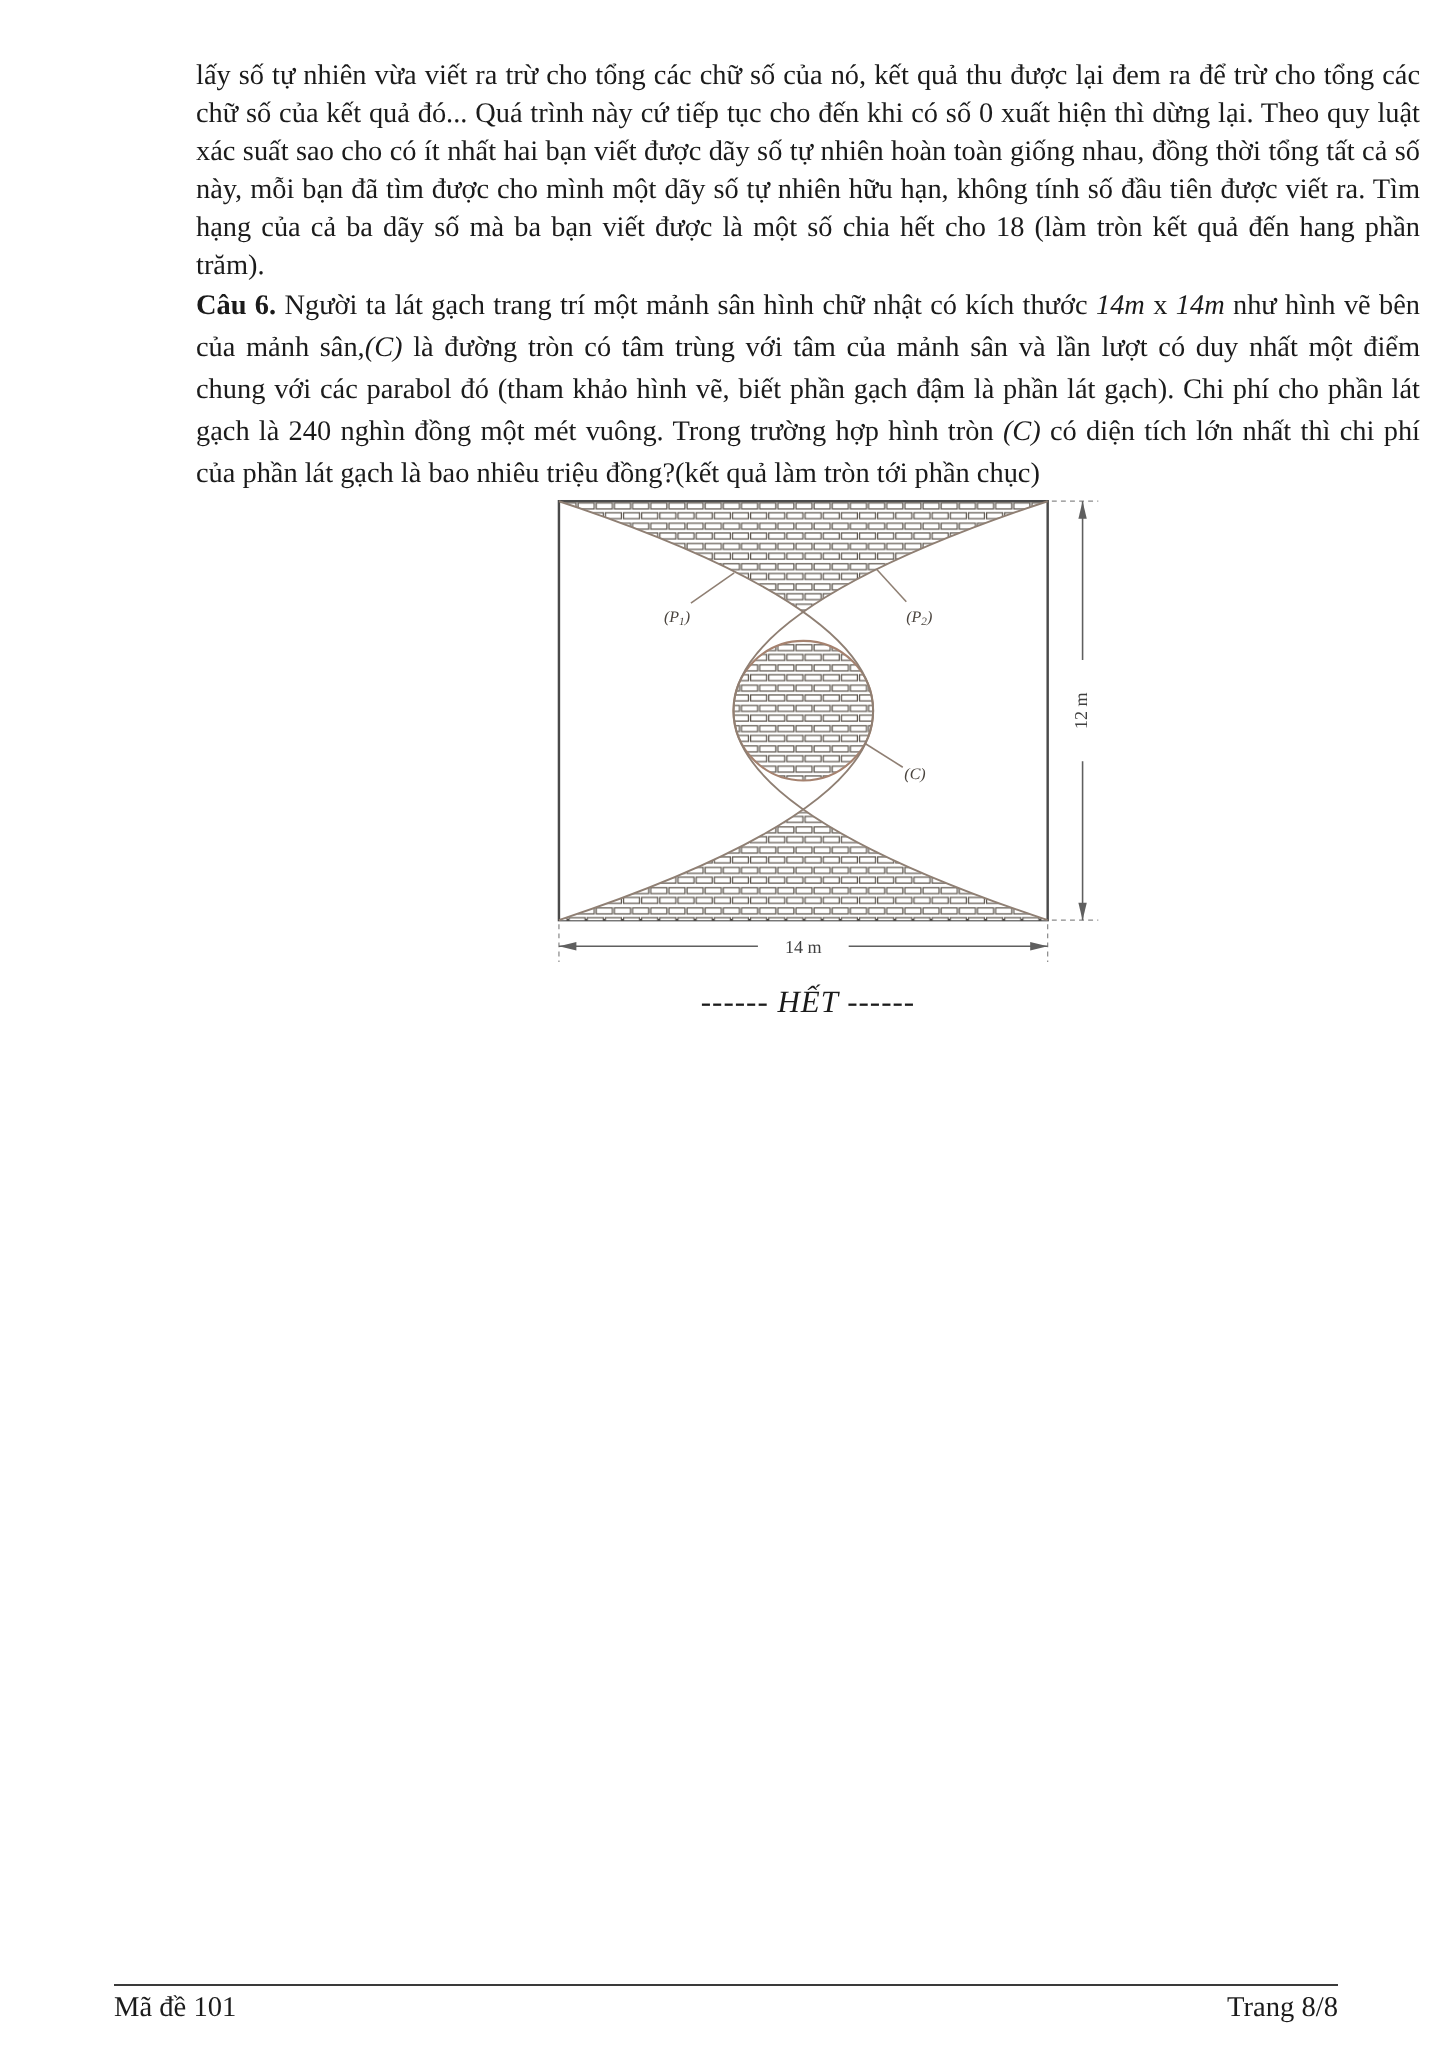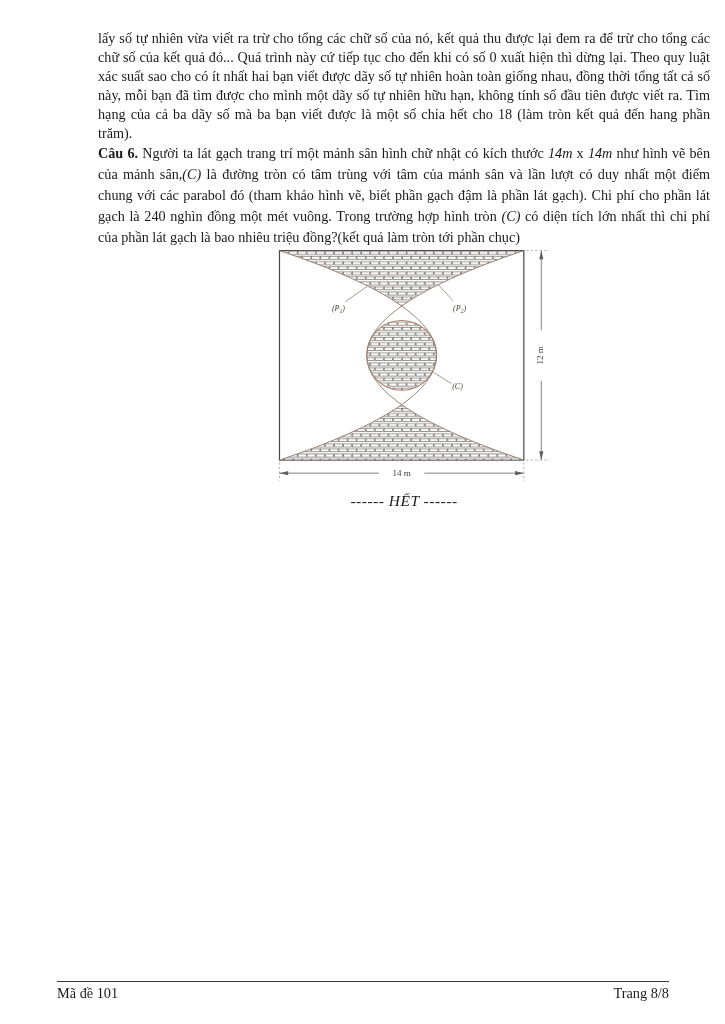--- a/index.html
+++ b/index.html
@@ -20,21 +20,21 @@
   .seg.i { font-style:italic; }
   .seg.sub { font-size:9.5px; vertical-align:-3px; }
   .figure-wrap { text-align:center; margin-top:-8px; }
   .figure-wrap svg { display:inline-block; margin-left:18px; }
   .end-marker {
     text-align:center; font-weight:normal; font-style:italic;
     font-size:15.5px; line-height:20px; margin-top:-2px;
     letter-spacing:0.5px;
   }
   .footer {
-    position:absolute; left:57px; right:56px; bottom:22px;
+    position:absolute; left:57px; right:56px; bottom:11px;
     border-top:1.5px solid #3a3a3a; padding-top:3px;
     display:flex; justify-content:space-between;
     font-size:14.3px; line-height:17px;
   }
   svg text { font-family:"Liberation Serif", serif; }
   .fig-label { font-style:italic; fill:#4a443e; }
   .dim-text { fill:#3f3f3f; }
 </style>
 </head>
 <body>

